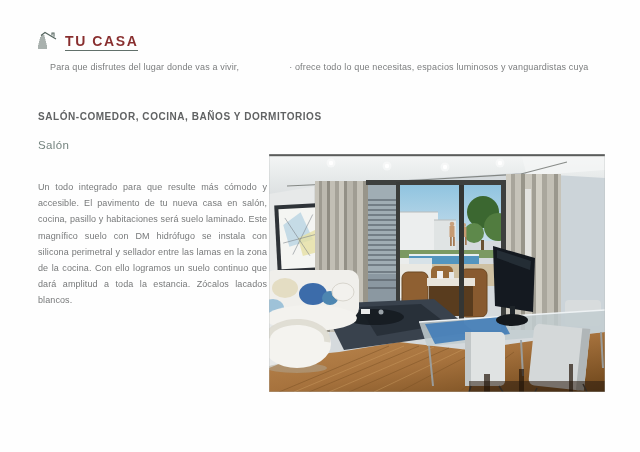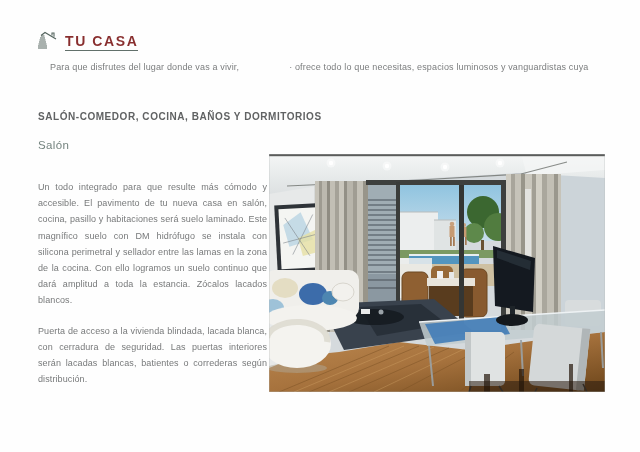--- a/index.html
+++ b/index.html
@@ -52,21 +52,20 @@
   <div class="intro">
     <div class="intro-line1"><span>Para que disfrutes del lugar donde vas a vivir,</span><span class="intro-gap"></span><span>· ofrece todo lo que necesitas, espacios luminosos y vanguardistas cuya</span></div>
   </div>
 
   <div class="section-title">SALÓN-COMEDOR, COCINA, BAÑOS Y DORMITORIOS</div>
 
   <div class="salon-heading">Salón</div>
 
   <div class="left-col">
     <p>Un todo integrado para que resulte más cómodo y accesible. El pavimento de tu nueva casa en salón, cocina, pasillo y habitaciones será suelo laminado. Este magnífico suelo con DM hidrófugo se instala con silicona perimetral y sellador entre las lamas en la zona de la cocina. Con ello logramos un suelo continuo que dará amplitud a toda la estancia. Zócalos lacados blancos.</p>
-    <p>Puerta de acceso a la vivienda blindada, lacada blanca, con cerradura de seguridad. Las puertas interiores serán lacadas blancas, batientes o correderas según distribución.</p>
   </div>
 
   <div class="photo">
     <svg viewBox="0 0 336 238">
       <defs>
         <linearGradient id="wood" x1="0" y1="0" x2="1" y2="1">
           <stop offset="0" stop-color="#c08a4e"></stop>
             <stop offset=".5" stop-color="#a8723a"></stop>
             <stop offset="1" stop-color="#6e4517"></stop>
         </linearGradient>

